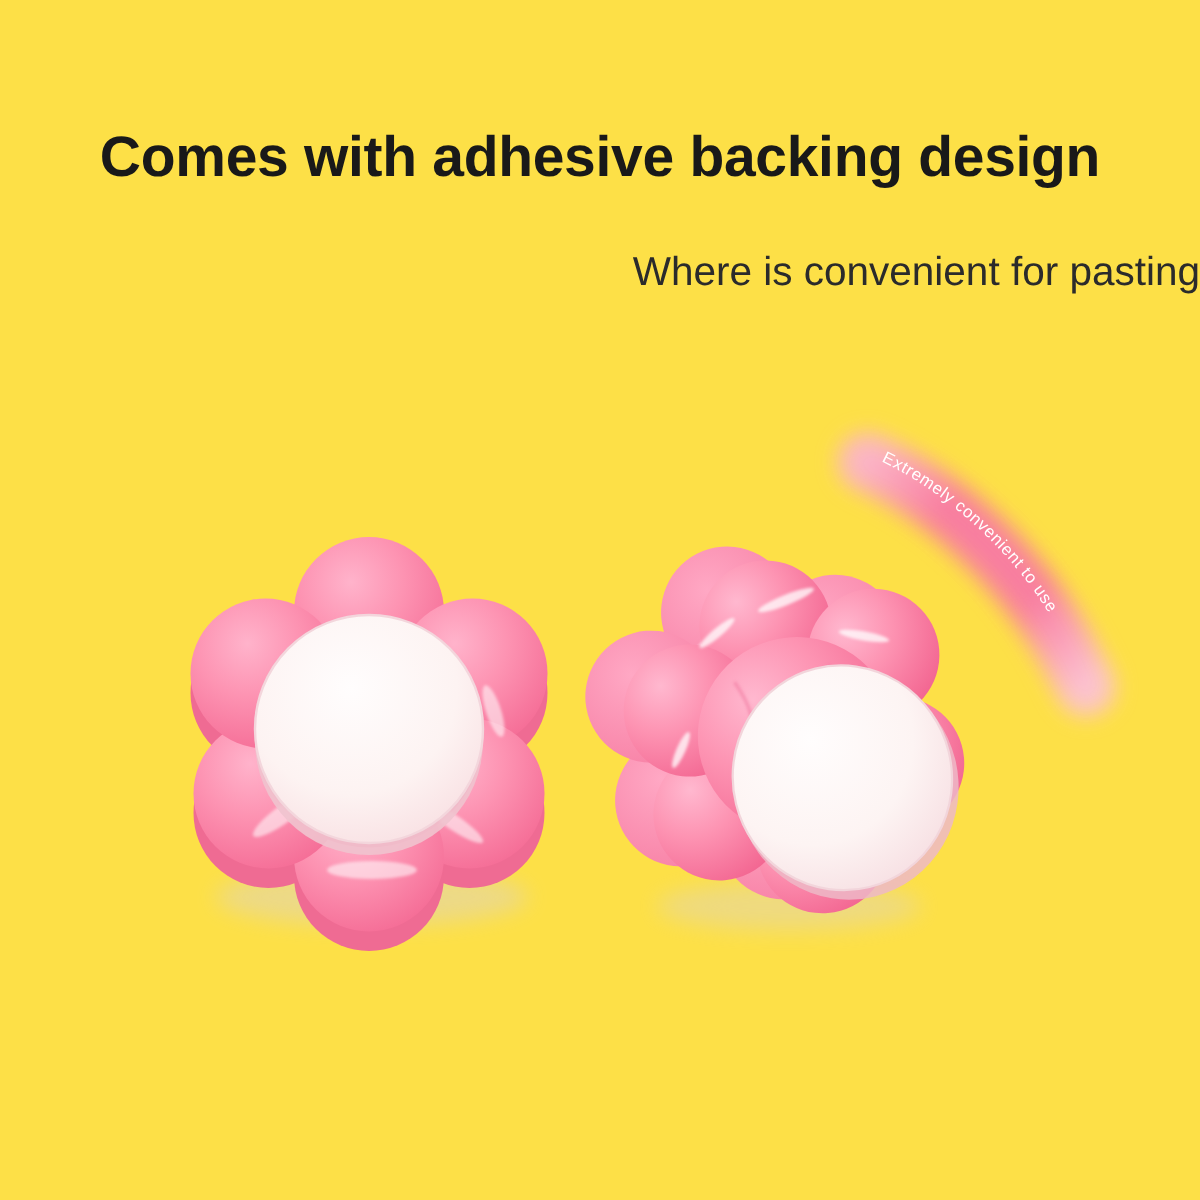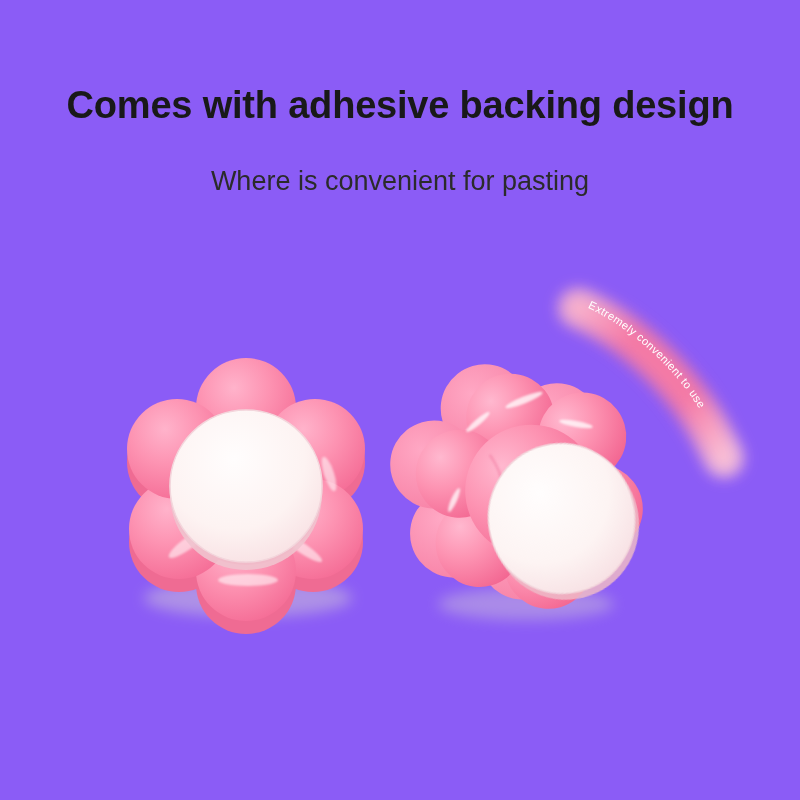--- a/index.html
+++ b/index.html
@@ -5,21 +5,21 @@
   html, body {
     margin: 0;
     padding: 0;
     background: #ffffff;
   }
   #canvas {
     position: relative;
     width: 800px;
     height: 800px;
     overflow: hidden;
-    background: #8b5cf6;
+    background: #fde047;
     font-family: "Liberation Sans", sans-serif;
     -webkit-font-smoothing: antialiased;
   }
 
   
   .headline {
     position: absolute;
     left: 0;
     top: 84px;
     width: 800px;
@@ -28,21 +28,21 @@
     font-weight: bold;
     letter-spacing: -0.2px;
     color: #191919;
     white-space: nowrap;
   }
   .subhead {
     position: absolute;
     left: 0;
     top: 166px;
     width: 800px;
-    text-align: center;
+    text-align: right;
     font-size: 27px;
     font-weight: normal;
     color: #2b2b2b;
     white-space: nowrap;
   }
 
   
   .banner {
     position: absolute;
     left: 548px;

